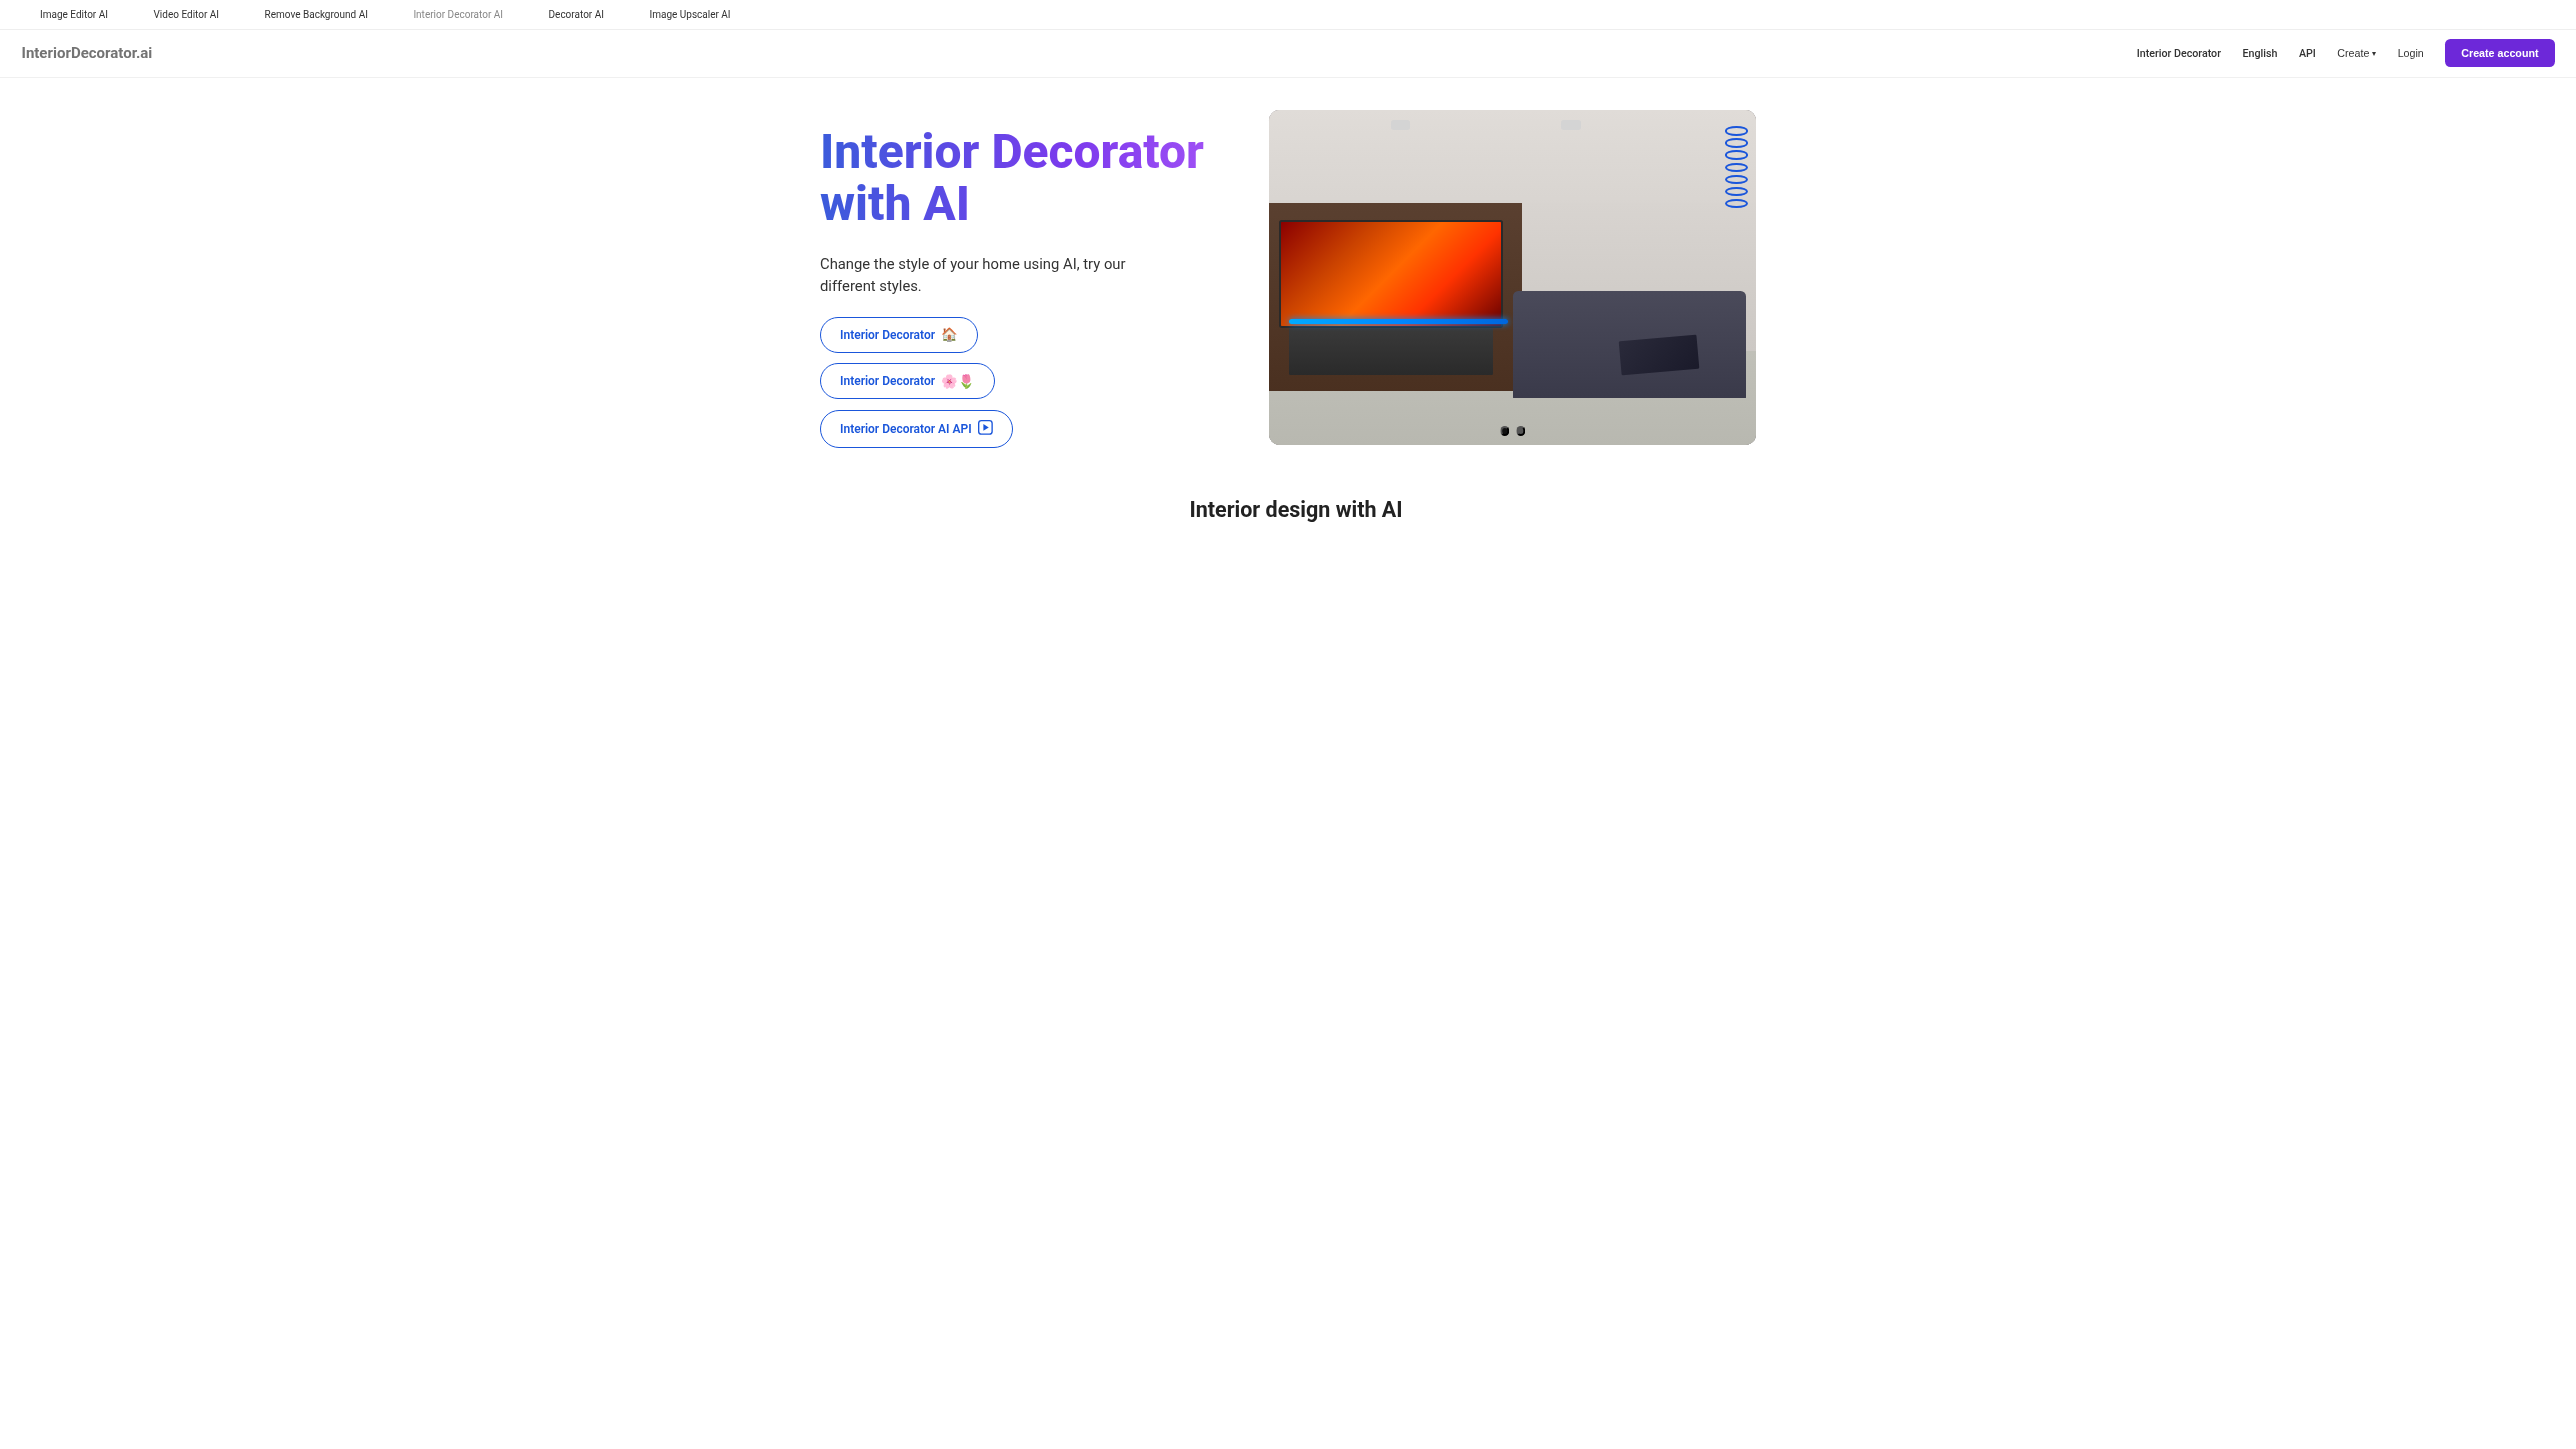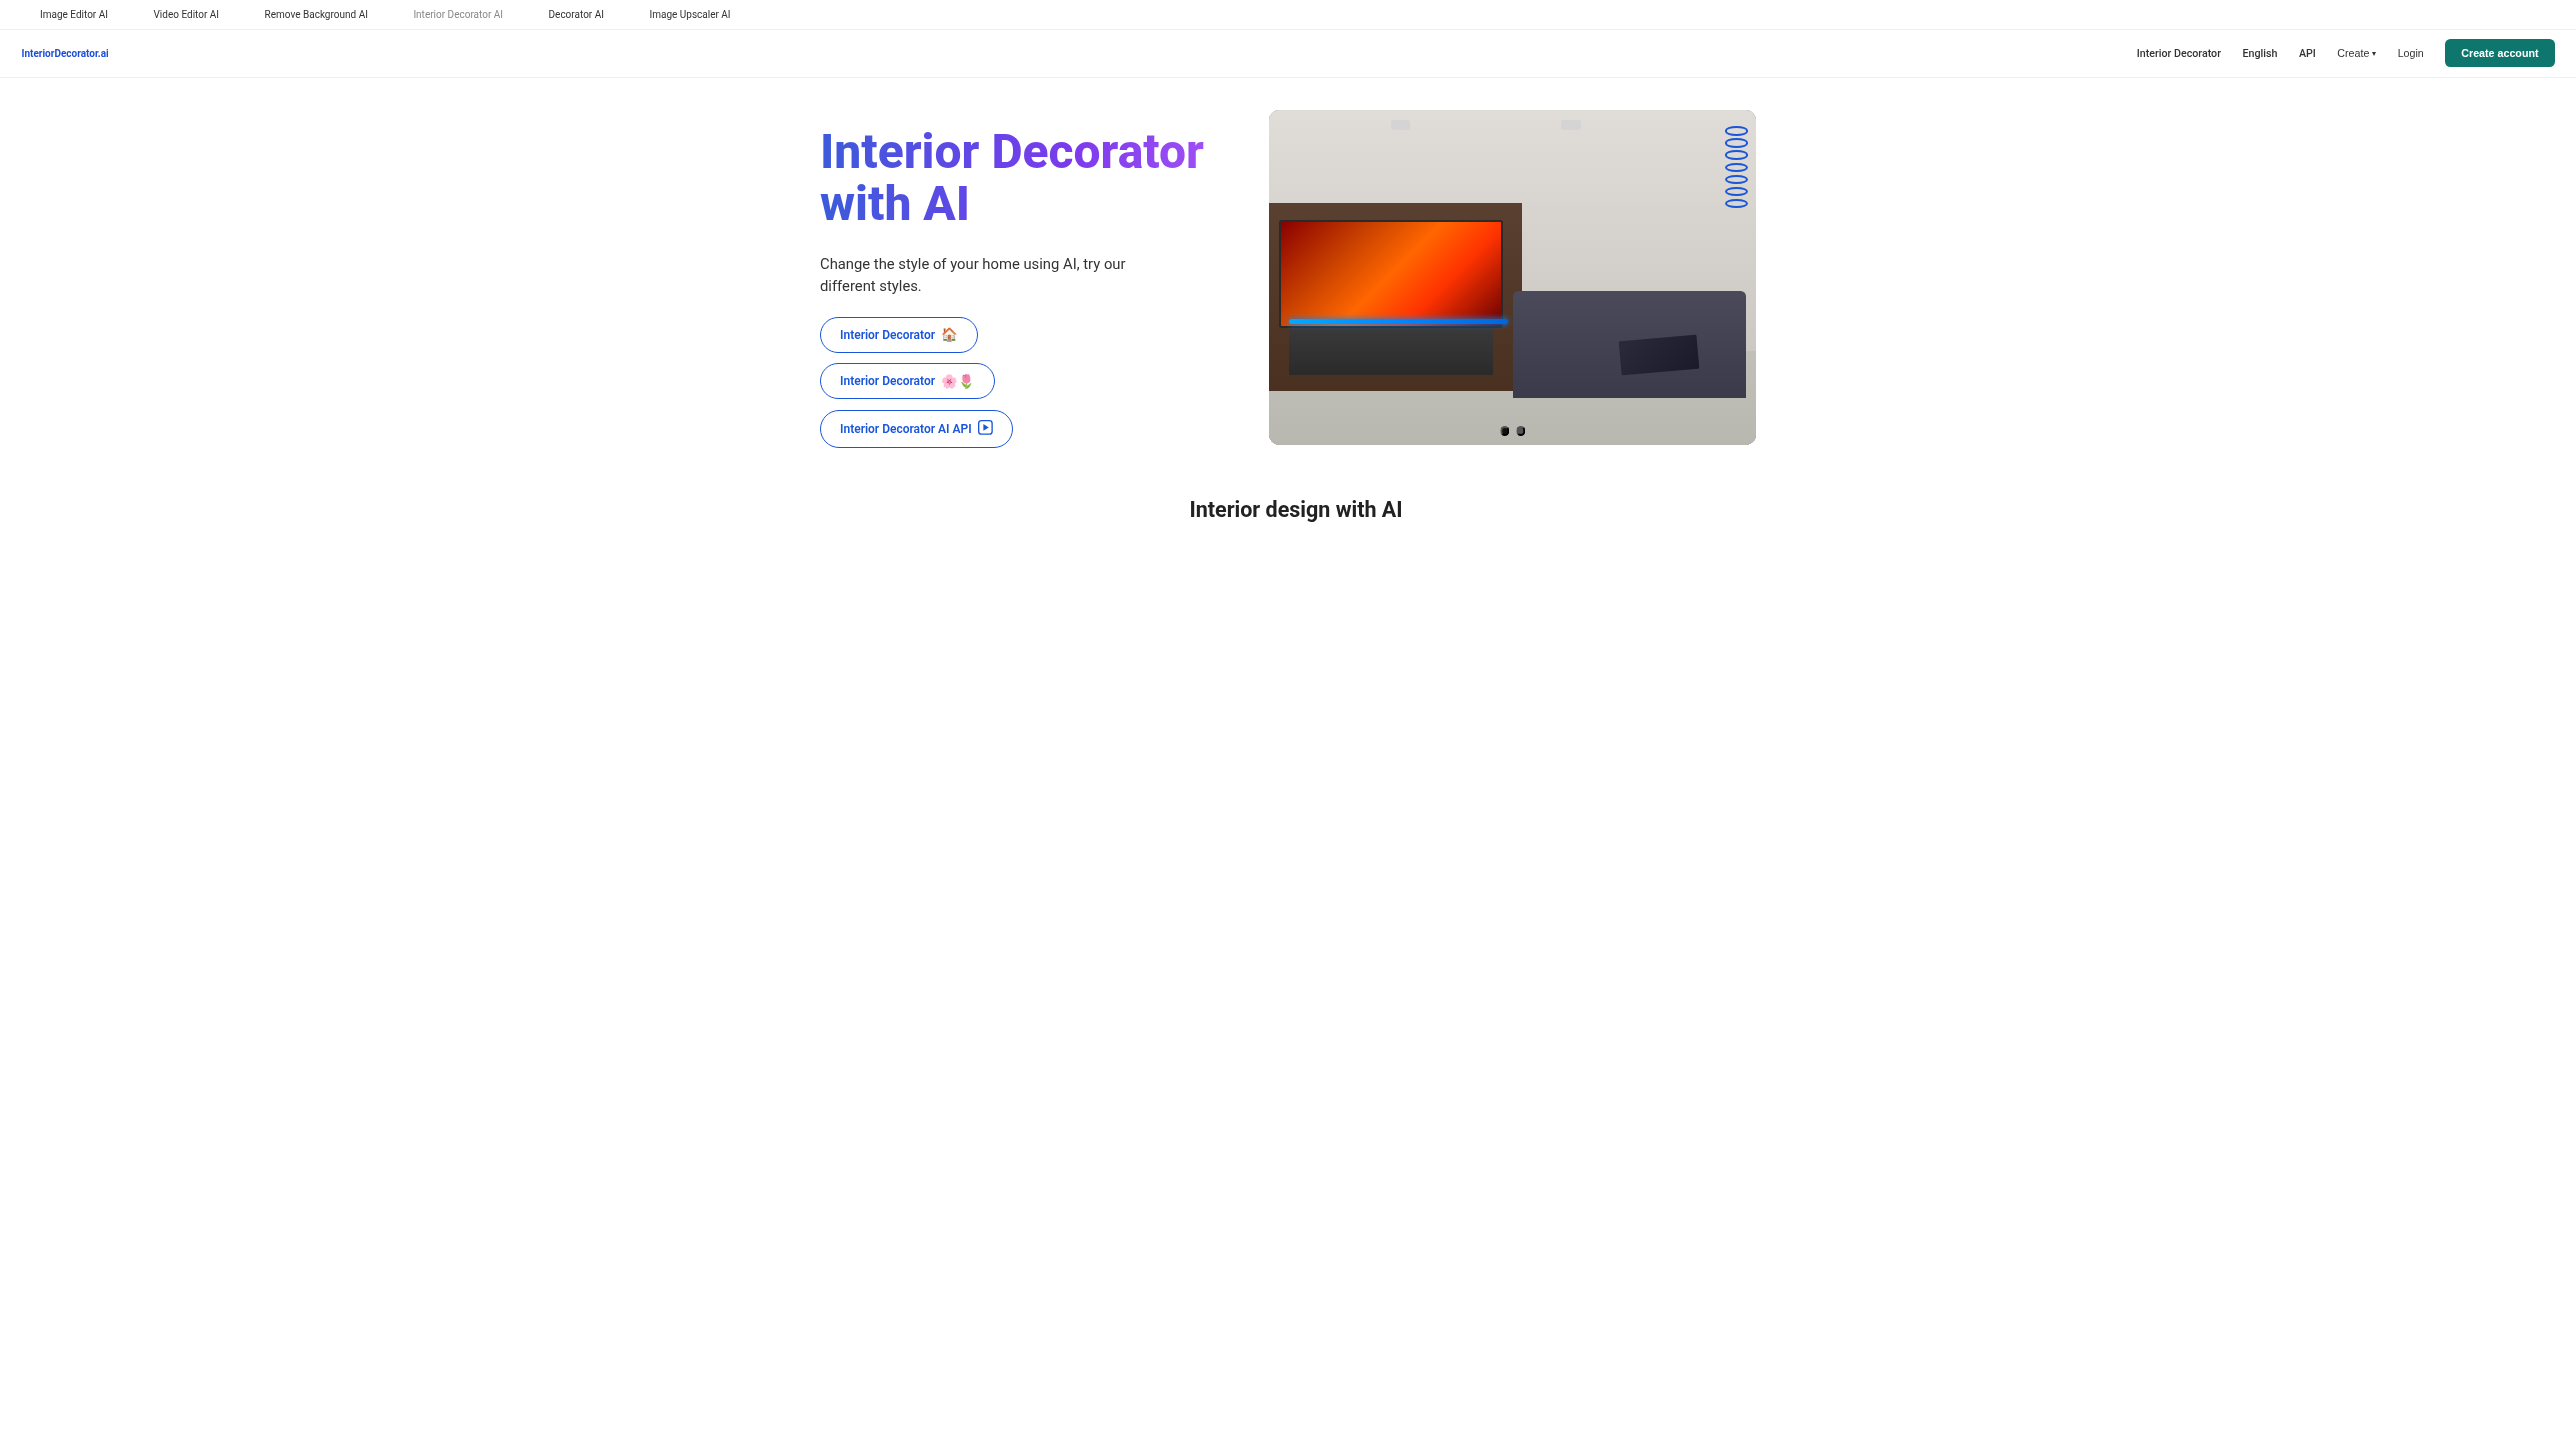--- a/index.html
+++ b/index.html
@@ -40,23 +40,23 @@
     
     .main-header {
       display: flex;
       align-items: center;
       justify-content: space-between;
       padding: 10.7px 21.5px;
       height: 48px;
       border-bottom: 0.7px solid #f0f0f0;
     }
     .logo {
-      font-size: 10px;
+      font-size: 15px;
       font-weight: 700;
-      color: #1d4ed8;
+      color: #737373;
       text-decoration: none;
     }
     .header-nav {
       display: flex;
       align-items: center;
       gap: 21.5px;
     }
     .header-nav a {
       text-decoration: none;
       color: #333;
@@ -80,21 +80,21 @@
     }
     .login-btn {
       background: none;
       border: none;
       cursor: pointer;
       font-size: 10.7px;
       font-weight: 500;
       color: #333;
     }
     .create-account-btn {
-      background: #0f766e;
+      background: #6d28d9;
       color: #fff;
       border: none;
       border-radius: 5.4px;
       padding: 8px 16px;
       font-size: 10.7px;
       font-weight: 600;
       cursor: pointer;
     }
 
     

